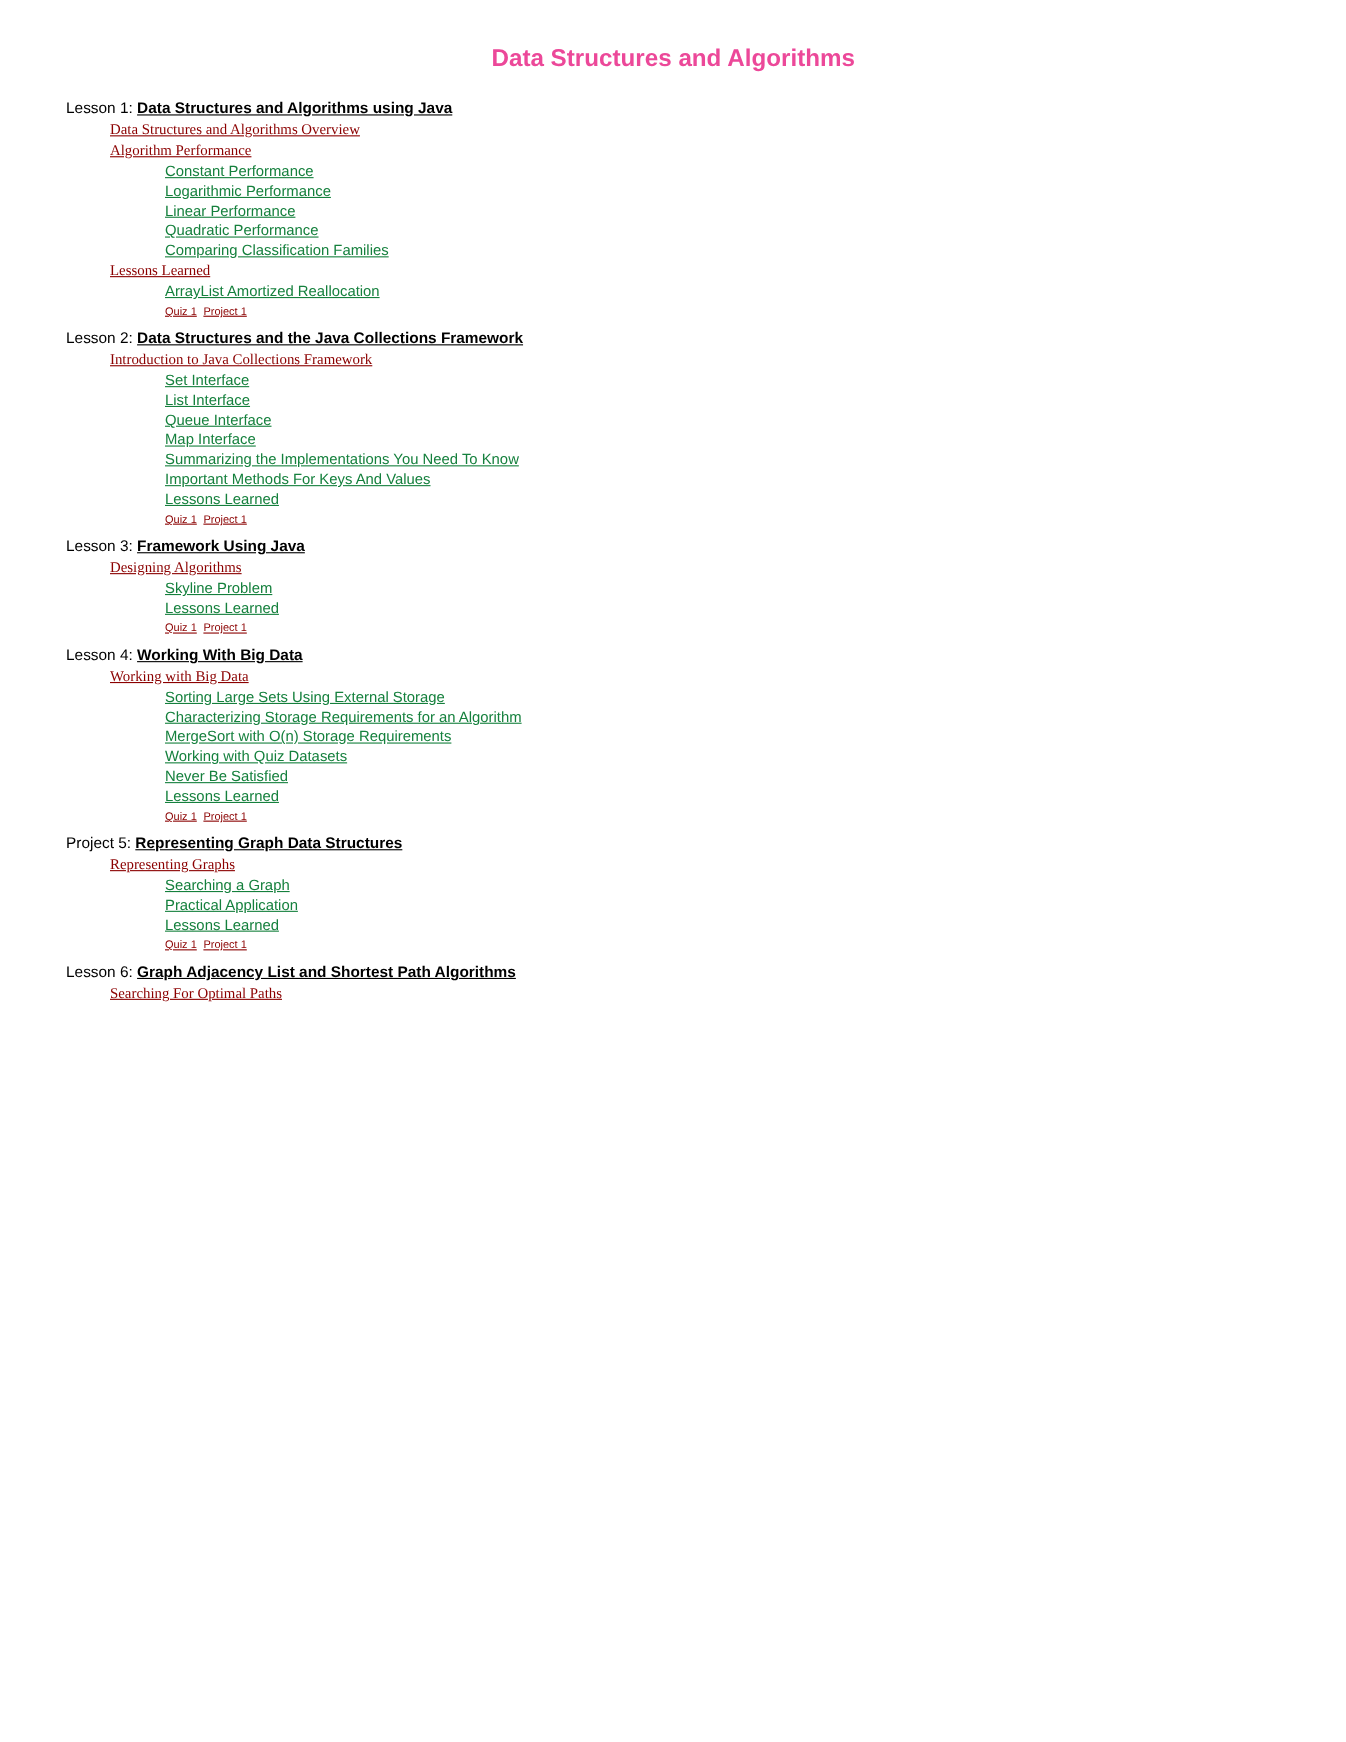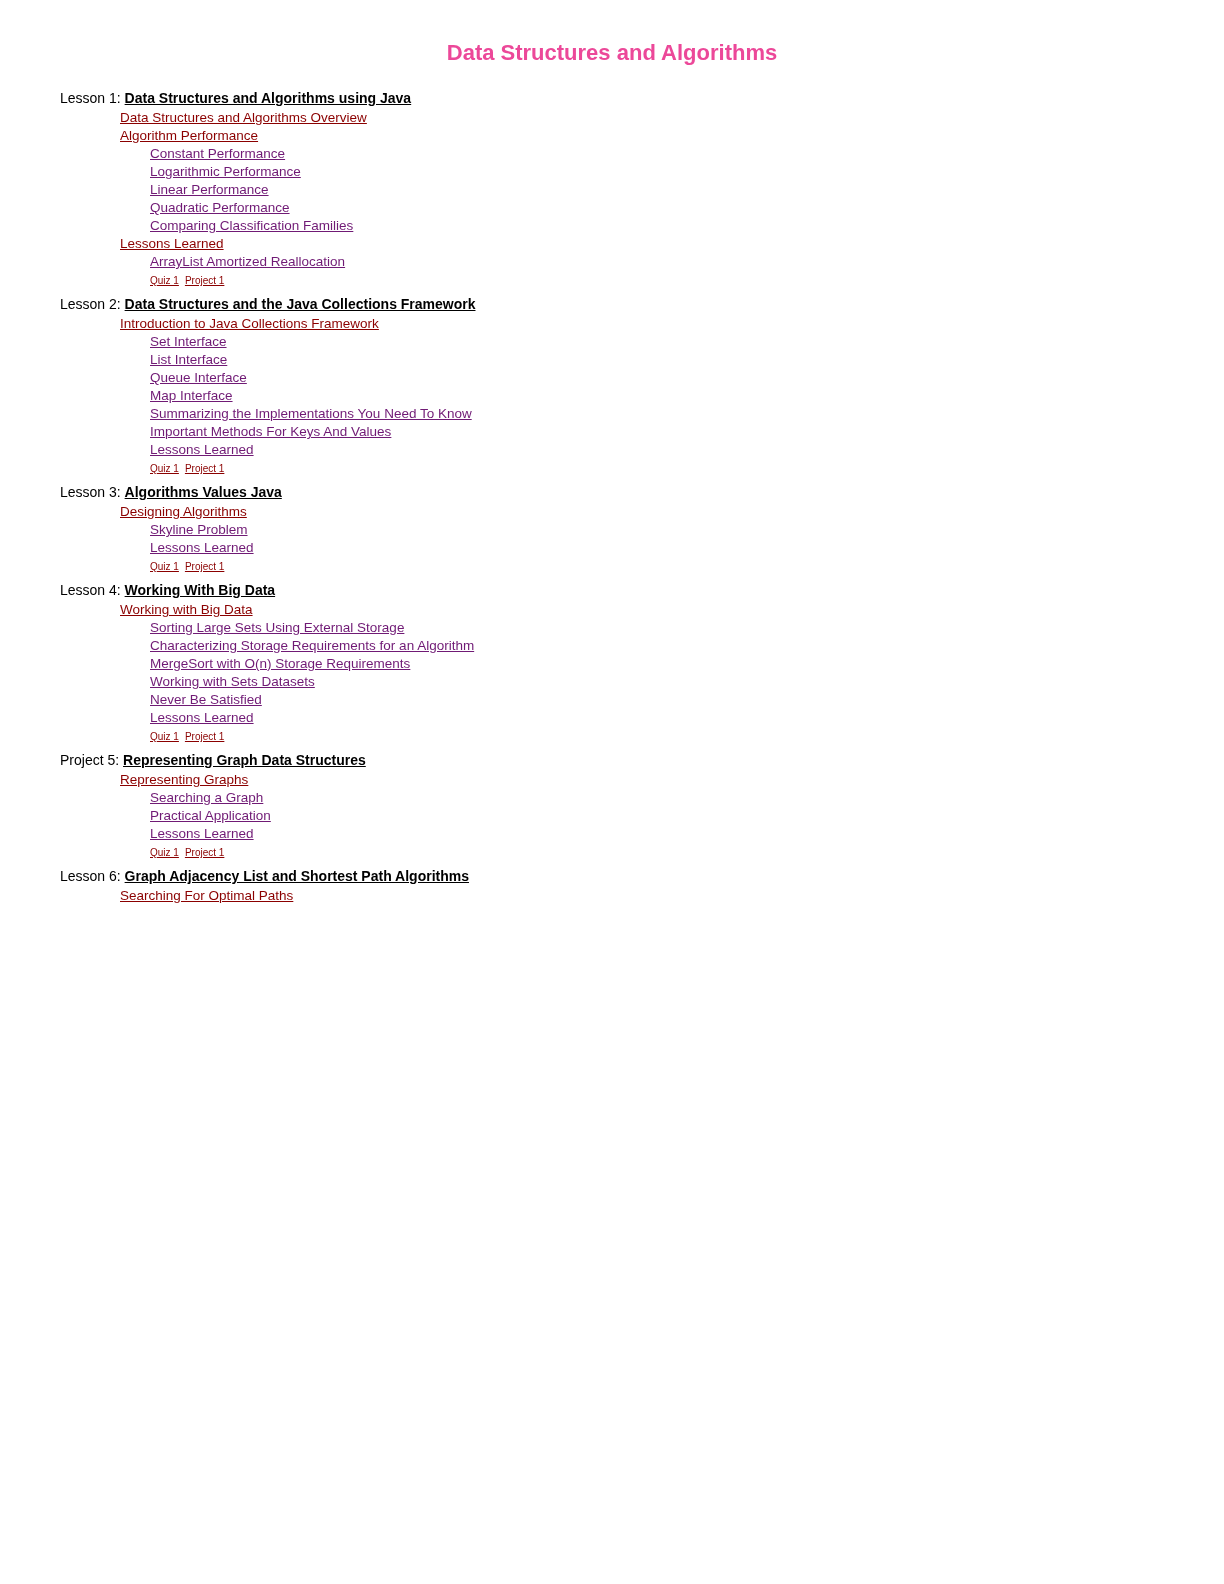--- a/index.html
+++ b/index.html
@@ -37,29 +37,30 @@
     .lesson-heading a {
       color: #000000;
       text-decoration: underline;
       font-weight: bold;
     }
 
     .section-link {
       display: block;
       color: #8b0000;
       text-decoration: underline;
-      margin-left: 60px;
+      margin-left: 40px;
       margin-top: 3px;
       margin-bottom: 3px;
       font-size: 13.5px;
+      font-family: Liberation Serif, serif;
     }
 
     .sub-link {
       display: block;
-      color: #701a75;
+      color: #15803d;
       text-decoration: underline;
       margin-left: 90px;
       margin-top: 3px;
       margin-bottom: 3px;
       font-size: 13.5px;
     }
 
     .quiz-project-line {
       margin-left: 90px;
       margin-top: 6px;
@@ -93,31 +94,31 @@
     <div class="lesson-heading"><span>Lesson 2: </span><a href="#">Data Structures and the Java Collections Framework</a></div>
     <a href="#" class="section-link">Introduction to Java Collections Framework</a>
     <a href="#" class="sub-link">Set Interface</a>
     <a href="#" class="sub-link">List Interface</a>
     <a href="#" class="sub-link">Queue Interface</a>
     <a href="#" class="sub-link">Map Interface</a>
     <a href="#" class="sub-link">Summarizing the Implementations You Need To Know</a>
     <a href="#" class="sub-link">Important Methods For Keys And Values</a>
     <a href="#" class="sub-link">Lessons Learned</a>
     <div class="quiz-project-line"><a href="#">Quiz 1</a><a href="#">Project 1</a></div>
-    <div class="lesson-heading"><span>Lesson 3: </span><a href="#">Algorithms Values Java</a></div>
+    <div class="lesson-heading"><span>Lesson 3: </span><a href="#">Framework Using Java</a></div>
     <a href="#" class="section-link">Designing Algorithms</a>
     <a href="#" class="sub-link">Skyline Problem</a>
     <a href="#" class="sub-link">Lessons Learned</a>
     <div class="quiz-project-line"><a href="#">Quiz 1</a><a href="#">Project 1</a></div>
     <div class="lesson-heading"><span>Lesson 4: </span><a href="#">Working With Big Data</a></div>
     <a href="#" class="section-link">Working with Big Data</a>
     <a href="#" class="sub-link">Sorting Large Sets Using External Storage</a>
     <a href="#" class="sub-link">Characterizing Storage Requirements for an Algorithm</a>
     <a href="#" class="sub-link">MergeSort with O(n) Storage Requirements</a>
-    <a href="#" class="sub-link">Working with Sets Datasets</a>
+    <a href="#" class="sub-link">Working with Quiz Datasets</a>
     <a href="#" class="sub-link">Never Be Satisfied</a>
     <a href="#" class="sub-link">Lessons Learned</a>
     <div class="quiz-project-line"><a href="#">Quiz 1</a><a href="#">Project 1</a></div>
     <div class="lesson-heading"><span>Project 5: </span><a href="#">Representing Graph Data Structures</a></div>
     <a href="#" class="section-link">Representing Graphs</a>
     <a href="#" class="sub-link">Searching a Graph</a>
     <a href="#" class="sub-link">Practical Application</a>
     <a href="#" class="sub-link">Lessons Learned</a>
     <div class="quiz-project-line"><a href="#">Quiz 1</a><a href="#">Project 1</a></div>
     <div class="lesson-heading"><span>Lesson 6: </span><a href="#">Graph Adjacency List and Shortest Path Algorithms</a></div>

